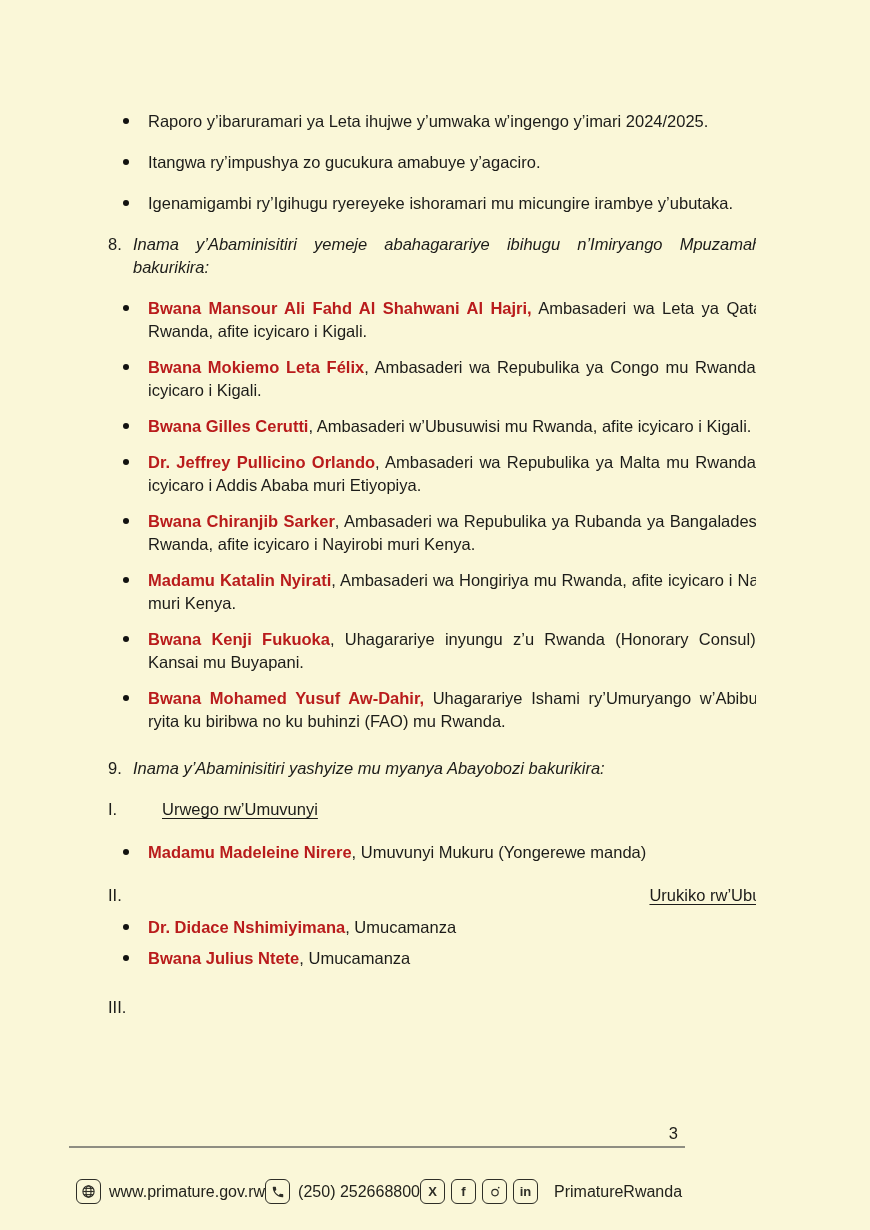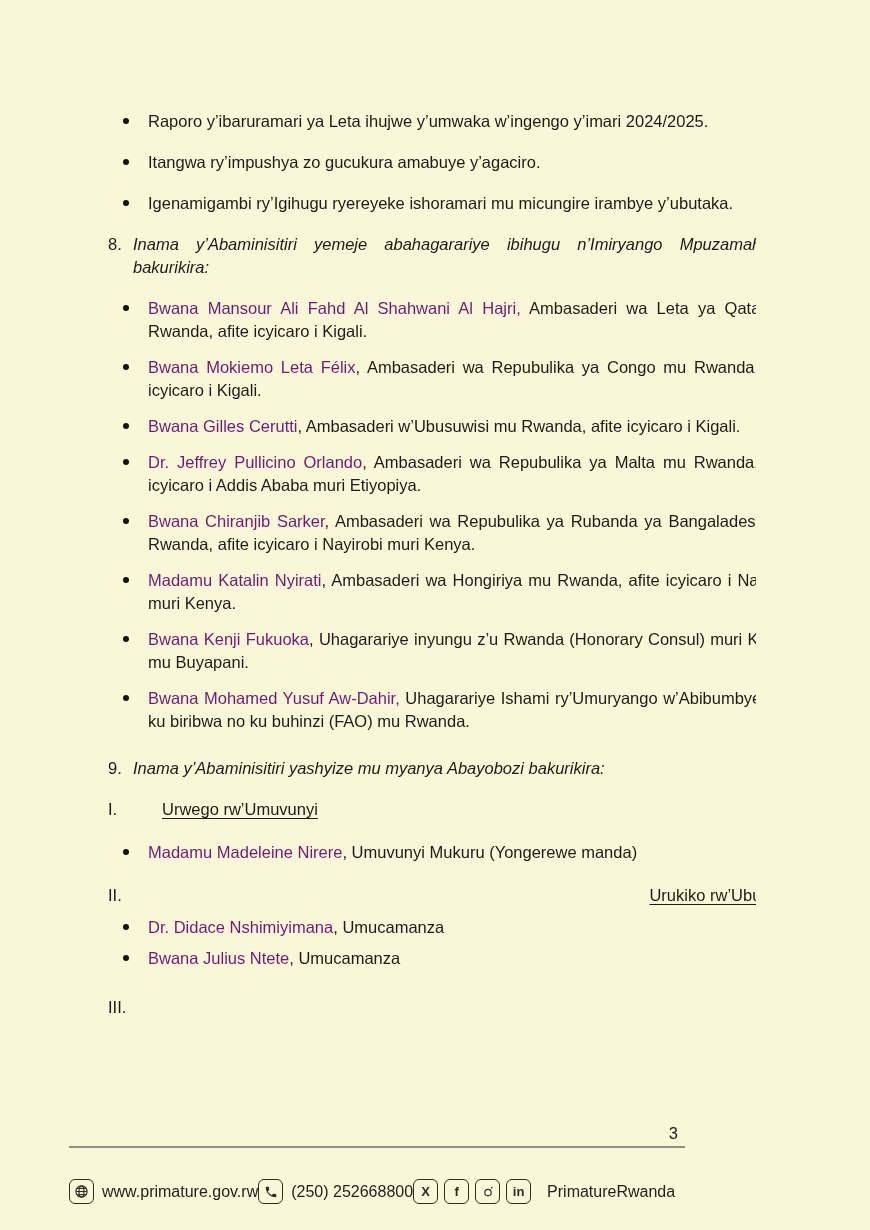--- a/index.html
+++ b/index.html
@@ -37,21 +37,21 @@
     top: 8px;
     width: 6px;
     height: 6px;
     border-radius: 50%;
     background: #121210;
   }
   ul.amb li { margin-bottom: 13px; }
   ul.sub { margin-left: 0; }
   ul.sub li { margin-bottom: 8px; }
 
-  .b { font-weight: normal; color: #701a75; margin-top: 16px; }
+  .b { font-weight: bold; color: #b91c1c; margin-top: 16px; }
 
   .numpara { display: flex; margin: 0 0 18px 0; }
   .numpara .num { flex: 0 0 25px; }
   .numpara .ptext { flex: 1; text-align: justify; font-style: italic; }
   .numpara.p9 { margin-top: 24px; margin-bottom: 18px; }
 
   .roman-row { display: flex; margin-bottom: 20px; }
   .roman-row .numeral { flex: 0 0 54px; }
   .roman-row .rheading {
     text-decoration: underline;
@@ -75,21 +75,21 @@
     height: 2px;
     background: #8e8e82;
   }
 
   .footer-row {
     position: absolute;
     left: 69px;
     right: 67px;
     bottom: 26px;
     display: flex;
-    justify-content: flex-start;
+    justify-content: center;
     align-items: center;
     font-size: 16px;
     color: #23231d;
   }
   .fgroup { display: flex; align-items: center; gap: 8px; }
   .icon-box {
     width: 25px;
     height: 25px;
     border: 1.6px solid #2e2e27;
     border-radius: 6px;

